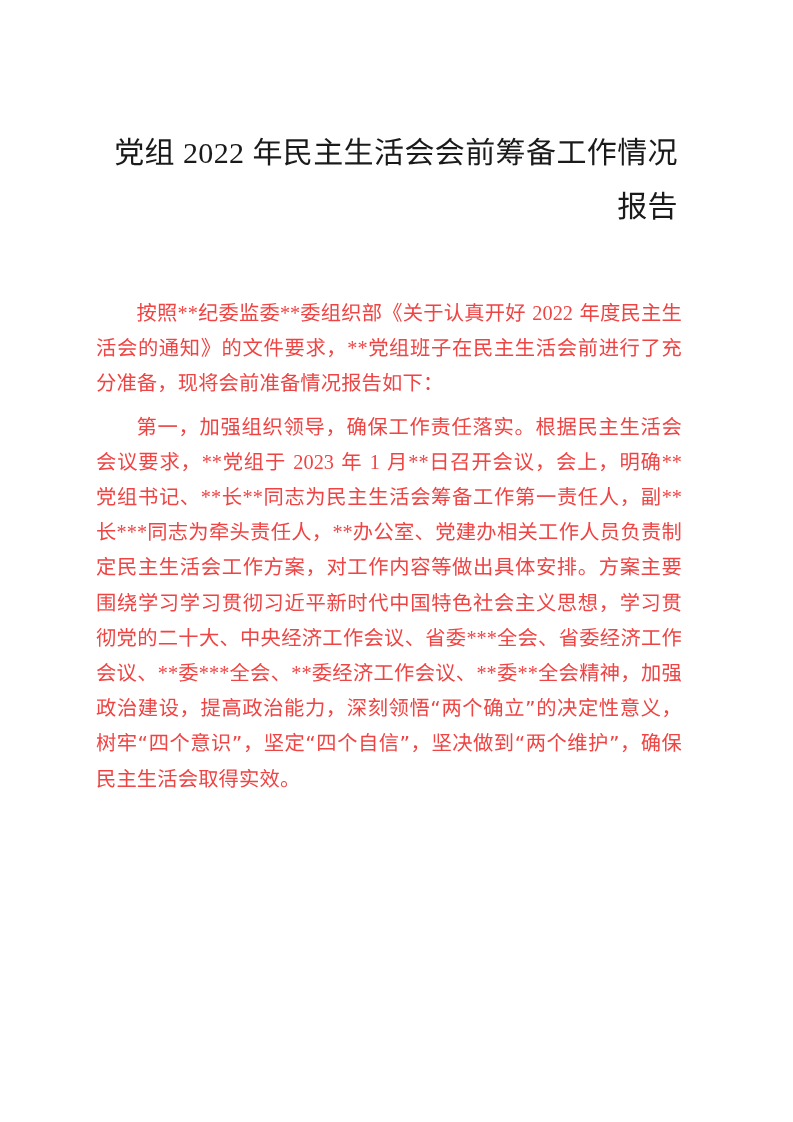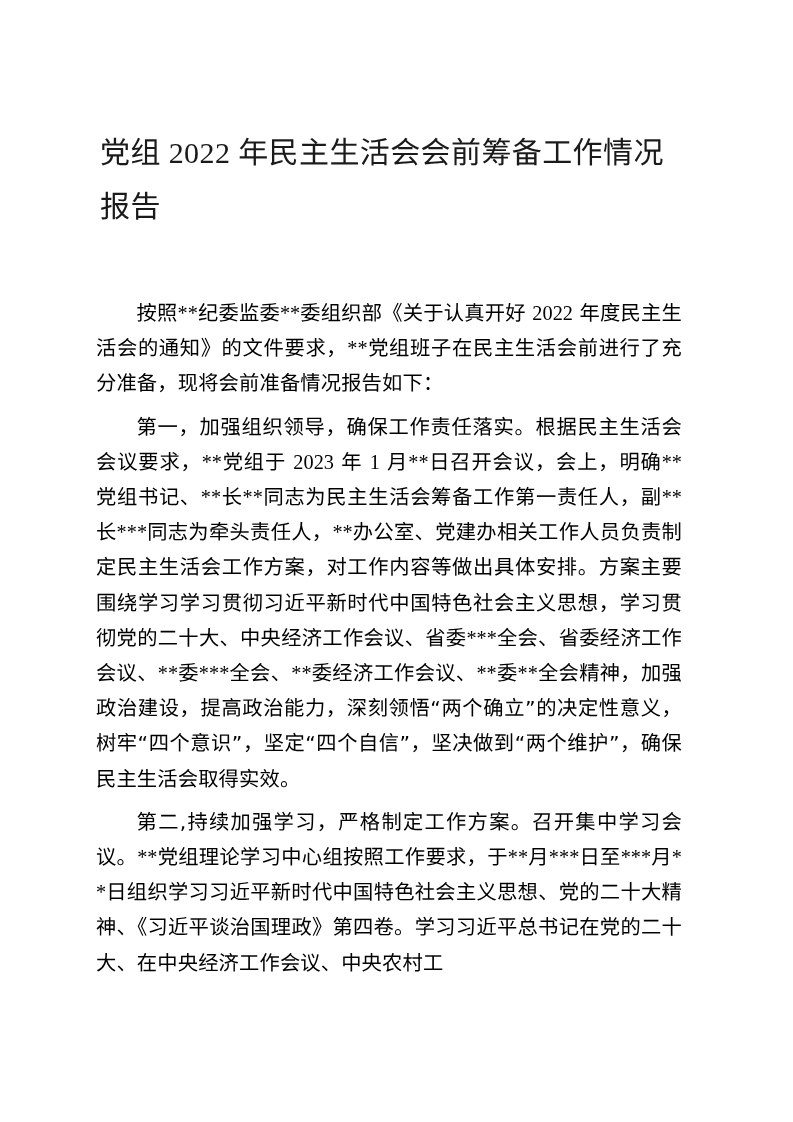--- a/index.html
+++ b/index.html
@@ -24,36 +24,36 @@
   .doc-body {
     position: absolute;
     left: 96px;
     top: 126px;
     width: 586px;
   }
   .doc-title {
     font-family: "Liberation Serif", "DejaVu Serif", serif;
     font-size: 30px;
     line-height: 54px;
-    text-align: left;
+    text-align: right;
     letter-spacing: 0.4px;
     color: #1a1a1a;
     margin: 0 0 0 0;
     padding: 0 4px;
     font-weight: 400;
     word-break: break-all;
   }
   .title-spacer {
     height: 62px;
   }
   .para {
     font-family: "DejaVu Sans", "Liberation Sans", sans-serif;
     font-size: 20.3px;
     line-height: 35.2px;
-    color: #000000;
+    color: #ef4444;
     text-align: justify;
     text-justify: inter-character;
     text-indent: 2em;
     margin: 0;
     padding: 0;
     word-break: break-all;
     letter-spacing: 0.15px;
     -webkit-font-smoothing: antialiased;
   }
   .para + .para {
@@ -73,16 +73,15 @@
 
     <h1 class="doc-title">
       <span>党组 2022 年民主生活会会前筹备工作情况</span><br>
       <span>报告</span>
     </h1>
 
     <div class="title-spacer"></div>
 
     <p class="para">按照<span class="lat">**</span>纪委监委<span class="lat">**</span>委组织部<span class="lat">《</span>关于认真开好 <span class="lat">2022</span> 年度民主生活会的通知<span class="lat">》</span>的文件要求，<span class="lat">**</span>党组班子在民主生活会前进行了充分准备，现将会前准备情况报告如下：</p>
     <p class="para">第一，加强组织领导，确保工作责任落实。根据民主生活会会议要求，<span class="lat">**</span>党组于 <span class="lat">2023</span> 年 <span class="lat">1</span> 月<span class="lat">**</span>日召开会议，会上，明确<span class="lat">**</span>党组书记、<span class="lat">**</span>长<span class="lat">**</span>同志为民主生活会筹备工作第一责任人，副<span class="lat">**</span>长<span class="lat">***</span>同志为牵头责任人，<span class="lat">**</span>办公室、党建办相关工作人员负责制定民主生活会工作方案，对工作内容等做出具体安排。方案主要围绕学习学习贯彻习近平新时代中国特色社会主义思想，学习贯彻党的二十大、中央经济工作会议、省委<span class="lat">***</span>全会、省委经济工作会议、<span class="lat">**</span>委<span class="lat">***</span>全会、<span class="lat">**</span>委经济工作会议、<span class="lat">**</span>委<span class="lat">**</span>全会精神，加强政治建设，提高政治能力，深刻领悟“两个确立”的决定性意义，树牢“四个意识”，坚定“四个自信”，坚决做到“两个维护”，确保民主生活会取得实效。</p>
-    <p class="para">第二,持续加强学习，严格制定工作方案。召开集中学习会议。<span class="lat">**</span>党组理论学习中心组按照工作要求，于<span class="lat">**</span>月<span class="lat">***</span>日至<span class="lat">***</span>月<span class="lat">**</span>日组织学习习近平新时代中国特色社会主义思想、党的二十大精神、<span class="lat">《</span>习近平谈治国理政<span class="lat">》</span>第四卷。学习习近平总书记在党的二十大、在中央经济工作会议、中央农村工</p>
 
   </div>
 </div>
 
 </body></html>

